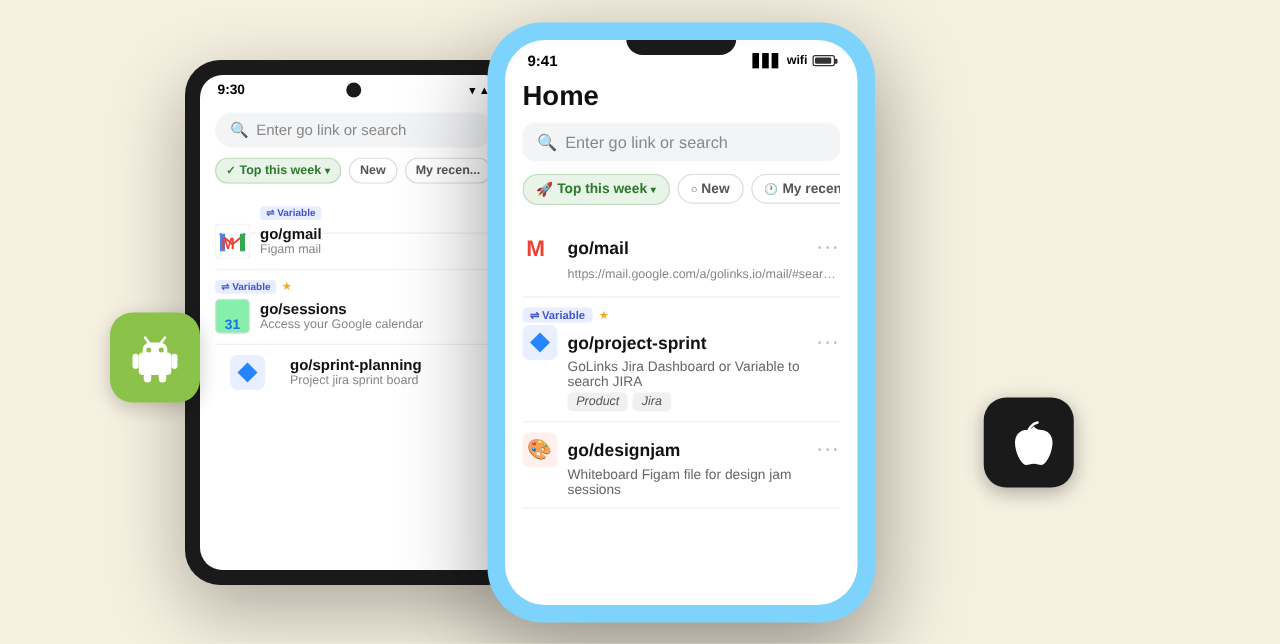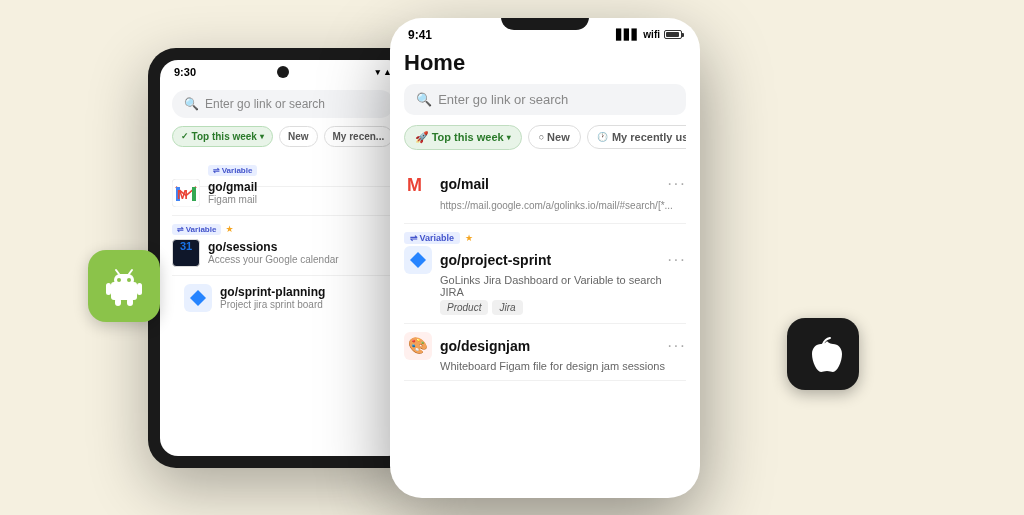--- a/index.html
+++ b/index.html
@@ -177,22 +177,23 @@
     }
 
     
     .iphone {
       position: absolute;
       left: 390px;
       top: 50%;
       transform: translateY(-50%);
       width: 310px;
       height: 480px;
-      background: #86efac;
+      background: #7dd3fc;
       border-radius: 44px;
+      padding: 14px;
       box-shadow: 0 25px 70px rgba(0,0,0,0.4);
       z-index: 2;
     }
 
     .iphone-screen {
       background: #fff;
       border-radius: 32px;
       width: 100%;
       height: 100%;
       overflow: hidden;
@@ -388,25 +389,25 @@
       align-items: center;
       justify-content: center;
       z-index: 3;
       box-shadow: 0 4px 15px rgba(0,0,0,0.3);
     }
 
     
     .gcal-logo {
       width: 28px;
       height: 28px;
-      background: #0f172a;
+      background: #86efac;
       border: 1.5px solid #ddd;
       border-radius: 4px;
       display: flex;
-      align-items: flex-start;
+      align-items: flex-end;
       justify-content: center;
       font-size: 14px;
       font-weight: 700;
       color: #1a73e8;
       overflow: hidden;
     }
 
     .sprint-logo {
       width: 28px;
       height: 28px;
@@ -504,21 +505,21 @@
             <div class="gcal-logo">
               <span style="font-size:11px; font-weight:800; color:#1a73e8;">31</span>
             </div>
             <div>
               <div style="font-size:12px; font-weight:700; color:#111;">go/sessions</div>
               <div style="font-size:10px; color:#888;">Access your Google calendar</div>
             </div>
           </div>
         </div>
 
-        <div style="display:flex; align-items:center; gap:8px; padding:8px 12px;">
+        <div style="display:flex; align-items:center; gap:20px; padding:8px 12px;">
           <div class="sprint-logo">
             <svg width="20" height="20" viewBox="0 0 20 20">
               <polygon points="10,2 18,10 10,18 2,10" fill="#2684ff"></polygon>
             </svg>
           </div>
           <div>
             <div style="font-size:12px; font-weight:700; color:#111;">go/sprint-planning</div>
             <div style="font-size:10px; color:#888;">Project jira sprint board</div>
           </div>
         </div>

